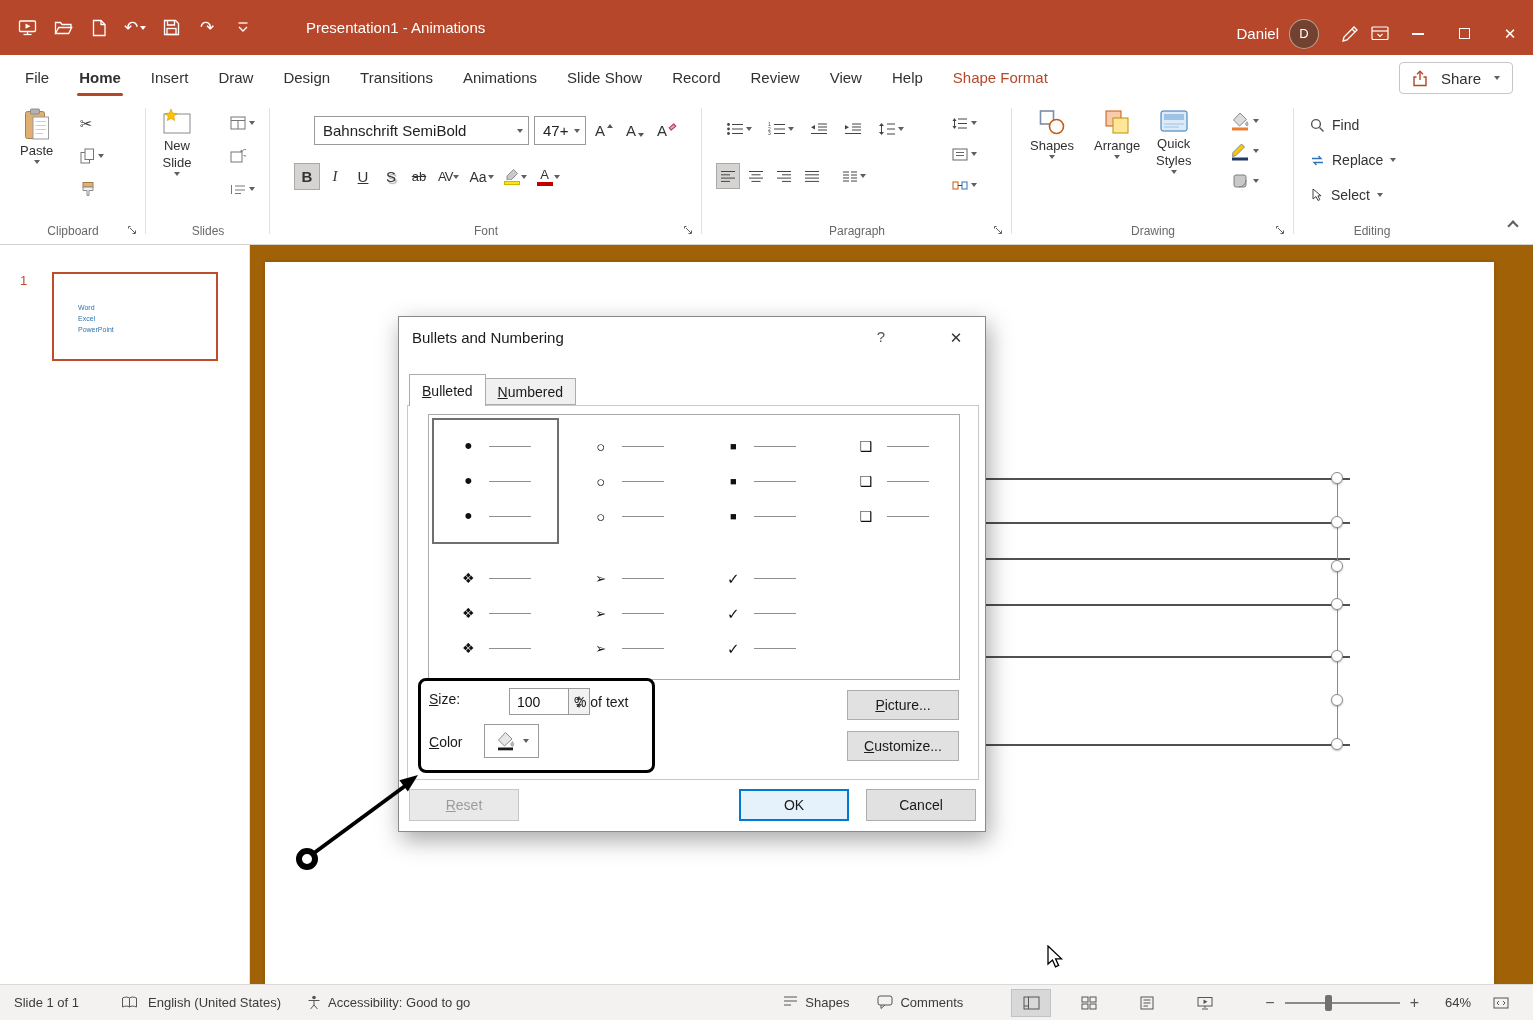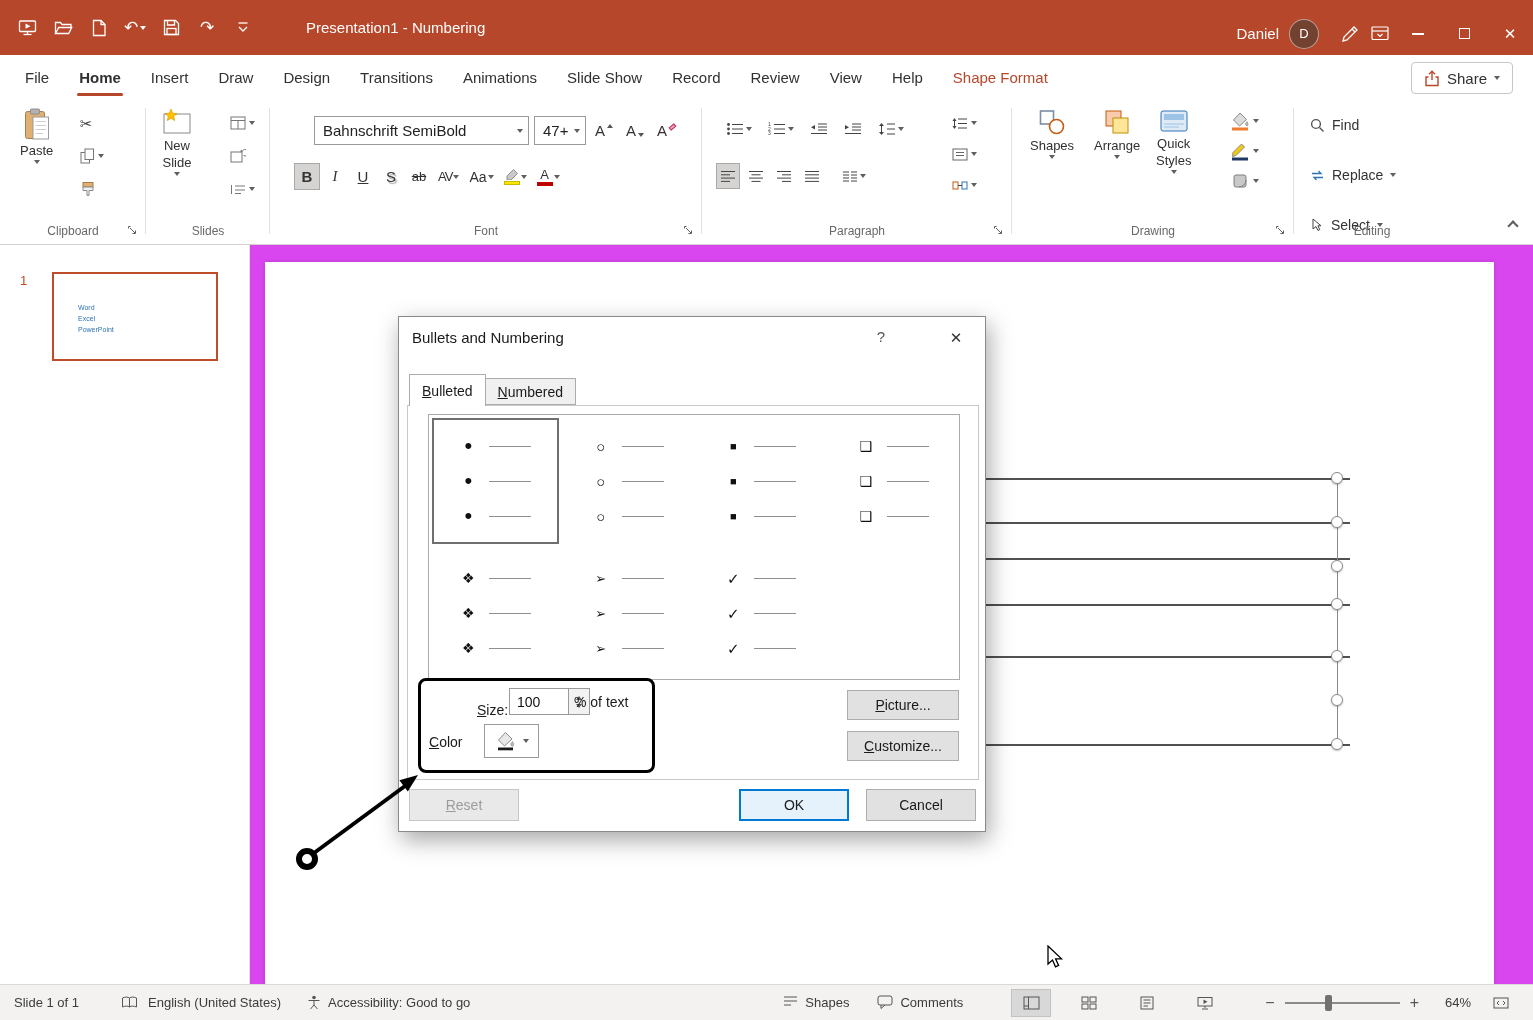--- a/index.html
+++ b/index.html
@@ -23,21 +23,21 @@
   .min-bar { width:12px; height:2px; background:#fff; }
   .max-box { width:11px; height:11px; border:1.4px solid #fff; }
   .close-x { font-size:15px; color:#fff; }
 
   
   .tabsrow { position:absolute; left:0; top:55px; width:100%; height:45px; background:#fff; display:flex; align-items:stretch; padding-left:10px; }
   .rtab { padding:0 15px; display:flex; align-items:center; font-size:15px; color:#323130; position:relative; white-space:nowrap; }
   .rtab.active { font-weight:bold; }
   .rtab.active::after { content:""; position:absolute; left:13px; right:13px; bottom:4px; height:3px; background:#B7472A; border-radius:2px; }
   .rtab.contextual { color:#B7472A; }
-  .share { position:absolute; right:20px; top:7px; height:32px; border:1px solid #C8C6C4; border-radius:4px; display:flex; align-items:center; gap:7px; padding:0 12px; font-size:15px; color:#323130; background:#fff; }
+  .share { position:absolute; right:20px; top:7px; height:32px; border:1px solid #C8C6C4; border-radius:4px; display:flex; align-items:center; gap:13px; padding:0 12px; font-size:15px; color:#323130; background:#fff; }
 
   
   .ribbon { position:absolute; left:0; top:100px; width:100%; height:145px; background:#fff; border-bottom:1px solid #D5D3D1; }
   .rgroup { position:absolute; top:0; height:144px; }
   .rgroup::after { content:""; position:absolute; right:0; top:8px; bottom:10px; width:1px; background:#E3E1DF; }
   .g-clipboard { left:0; width:146px; }
   .g-slides { left:146px; width:124px; }
   .g-font { left:270px; width:432px; }
   .g-paragraph { left:702px; width:310px; }
   .g-drawing { left:1012px; width:282px; }
@@ -84,31 +84,31 @@
   .para-row1 { position:absolute; left:20px; top:16px; display:flex; align-items:center; gap:8px; }
   .para-row2 { position:absolute; left:14px; top:63px; display:flex; align-items:center; gap:4px; }
   .pbtn { height:26px; display:flex; align-items:center; gap:2px; padding:0 3px; border:1px solid transparent; }
   .pbtn.on { background:#D6D4D2; border-color:#ABA9A7; }
   .para-col { position:absolute; left:250px; top:12px; display:flex; flex-direction:column; gap:9px; }
 
   .g-drawing .bb-shapes { left:18px; }
   .g-drawing .bb-arrange { left:82px; }
   .g-drawing .bb-quick { left:144px; }
   .draw-col { position:absolute; left:218px; top:10px; display:flex; flex-direction:column; gap:8px; }
-  .edit-col { position:absolute; left:16px; top:12px; display:flex; flex-direction:column; gap:24px; }
+  .edit-col { position:absolute; left:16px; top:12px; display:flex; flex-direction:column; gap:9px; }
   .erow { display:flex; align-items:center; gap:7px; font-size:14px; color:#333; height:26px; }
   .collapse-ribbon { position:absolute; right:16px; bottom:10px; }
 
   
   .sidepanel { position:absolute; left:0; top:245px; width:250px; height:739px; background:#FFFFFF; border-right:1px solid #E1DFDD; }
   .thumb-num { position:absolute; left:20px; top:28px; font-size:13px; color:#C04B28; }
   .thumb { position:absolute; left:52px; top:27px; width:166px; height:89px; background:#fff; border:2px solid #BF4C28; }
   .thumb-text { margin:28px 0 0 24px; font-size:7px; line-height:11px; color:#2E75B6; }
 
-  .canvas { position:absolute; left:250px; top:245px; width:1283px; height:739px; background:#d946ef; overflow:hidden; }
+  .canvas { position:absolute; left:250px; top:245px; width:1283px; height:739px; background:#a16207; overflow:hidden; }
   .slide { position:absolute; left:15px; top:17px; width:1229px; height:727px; background:#fff; box-shadow:0 0 4px rgba(0,0,0,.18); }
   .ph-line { position:absolute; height:1.5px; background:#515151; left:736px; width:364px; }
   .ph-vline { position:absolute; left:1087px; top:233px; width:1px; height:266px; background:#8a8a8a; }
   .ph-handle { position:absolute; left:1081px; width:12px; height:12px; border-radius:50%; background:#fff; border:1.5px solid #8a8a8a; box-shadow:0 1px 2px rgba(0,0,0,.25); }
 
   
   .dialog { position:absolute; left:148px; top:71px; width:588px; height:516px; background:#fff; border:1px solid #8a8a8a; box-shadow:3px 8px 22px rgba(0,0,0,.35); z-index:10; }
   .dlg-title { position:absolute; left:13px; top:12px; font-size:15px; color:#1a1a1a; }
   .dlg-help { position:absolute; right:92px; top:11px; font-size:15px; color:#555; width:24px; text-align:center; }
   .dlg-close { position:absolute; right:14px; top:9px; font-size:15px; color:#333; width:30px; height:24px; display:flex; align-items:center; justify-content:center; }
@@ -202,21 +202,21 @@
       <span class="tb-btn">
           <span class="tb-glyph">↷</span>
         </span>
       <span class="tb-btn">
         <svg width="14" height="13" viewBox="0 0 14 13" fill="none" stroke="#fff" stroke-width="1.3">
             <line x1="2.5" y1="2" x2="11.5" y2="2"></line>
             <polyline points="3,6 7,10 11,6"></polyline>
           </svg>
       </span>
     </div>
-    <div class="tb-title">Presentation1 - Numbering</div>
+    <div class="tb-title">Presentation1 - Animations</div>
     <div class="tb-right">
       <span class="tb-user">Daniel</span>
       <span class="tb-avatar">D</span>
       <span class="tb-btn">
         <svg width="18" height="18" viewBox="0 0 18 18" fill="none" stroke="#fff" stroke-width="1.3">
             <path d="M2 16 l1 -4 L13 2 l3 3 L6 15 z"></path>
             <path d="M11 4 l3 3"></path>
           </svg>
       </span>
       <span class="tb-btn">
@@ -815,21 +815,21 @@
               <span class="bglyph g-check">✓</span>
               <span class="bline"></span>
             </div>
           <div class="bi">
               <span class="bglyph g-check">✓</span>
               <span class="bline"></span>
             </div>
         </div>
       </div>
 
-      <span class="dlg-label accel" style="left:30px; top:385px; z-index:2;margin-left:48px;"><u>S</u>ize:</span>
+      <span class="dlg-label accel" style="left:30px; top:374px; z-index:2;"><u>S</u>ize:</span>
       <div class="size-wrap">
         <input class="size-input" value="100" style="">
         <span class="spin">
             <i class="tri-up-s"></i>
             <i class="tri-down-s"></i>
           </span>
       </div>
       <span class="dlg-label" style="left:175px; top:377px; z-index:2;">% of text</span>
       <span class="dlg-label accel" style="left:30px; top:417px; z-index:2;"><u>C</u>olor</span>
       <div class="color-btn">

